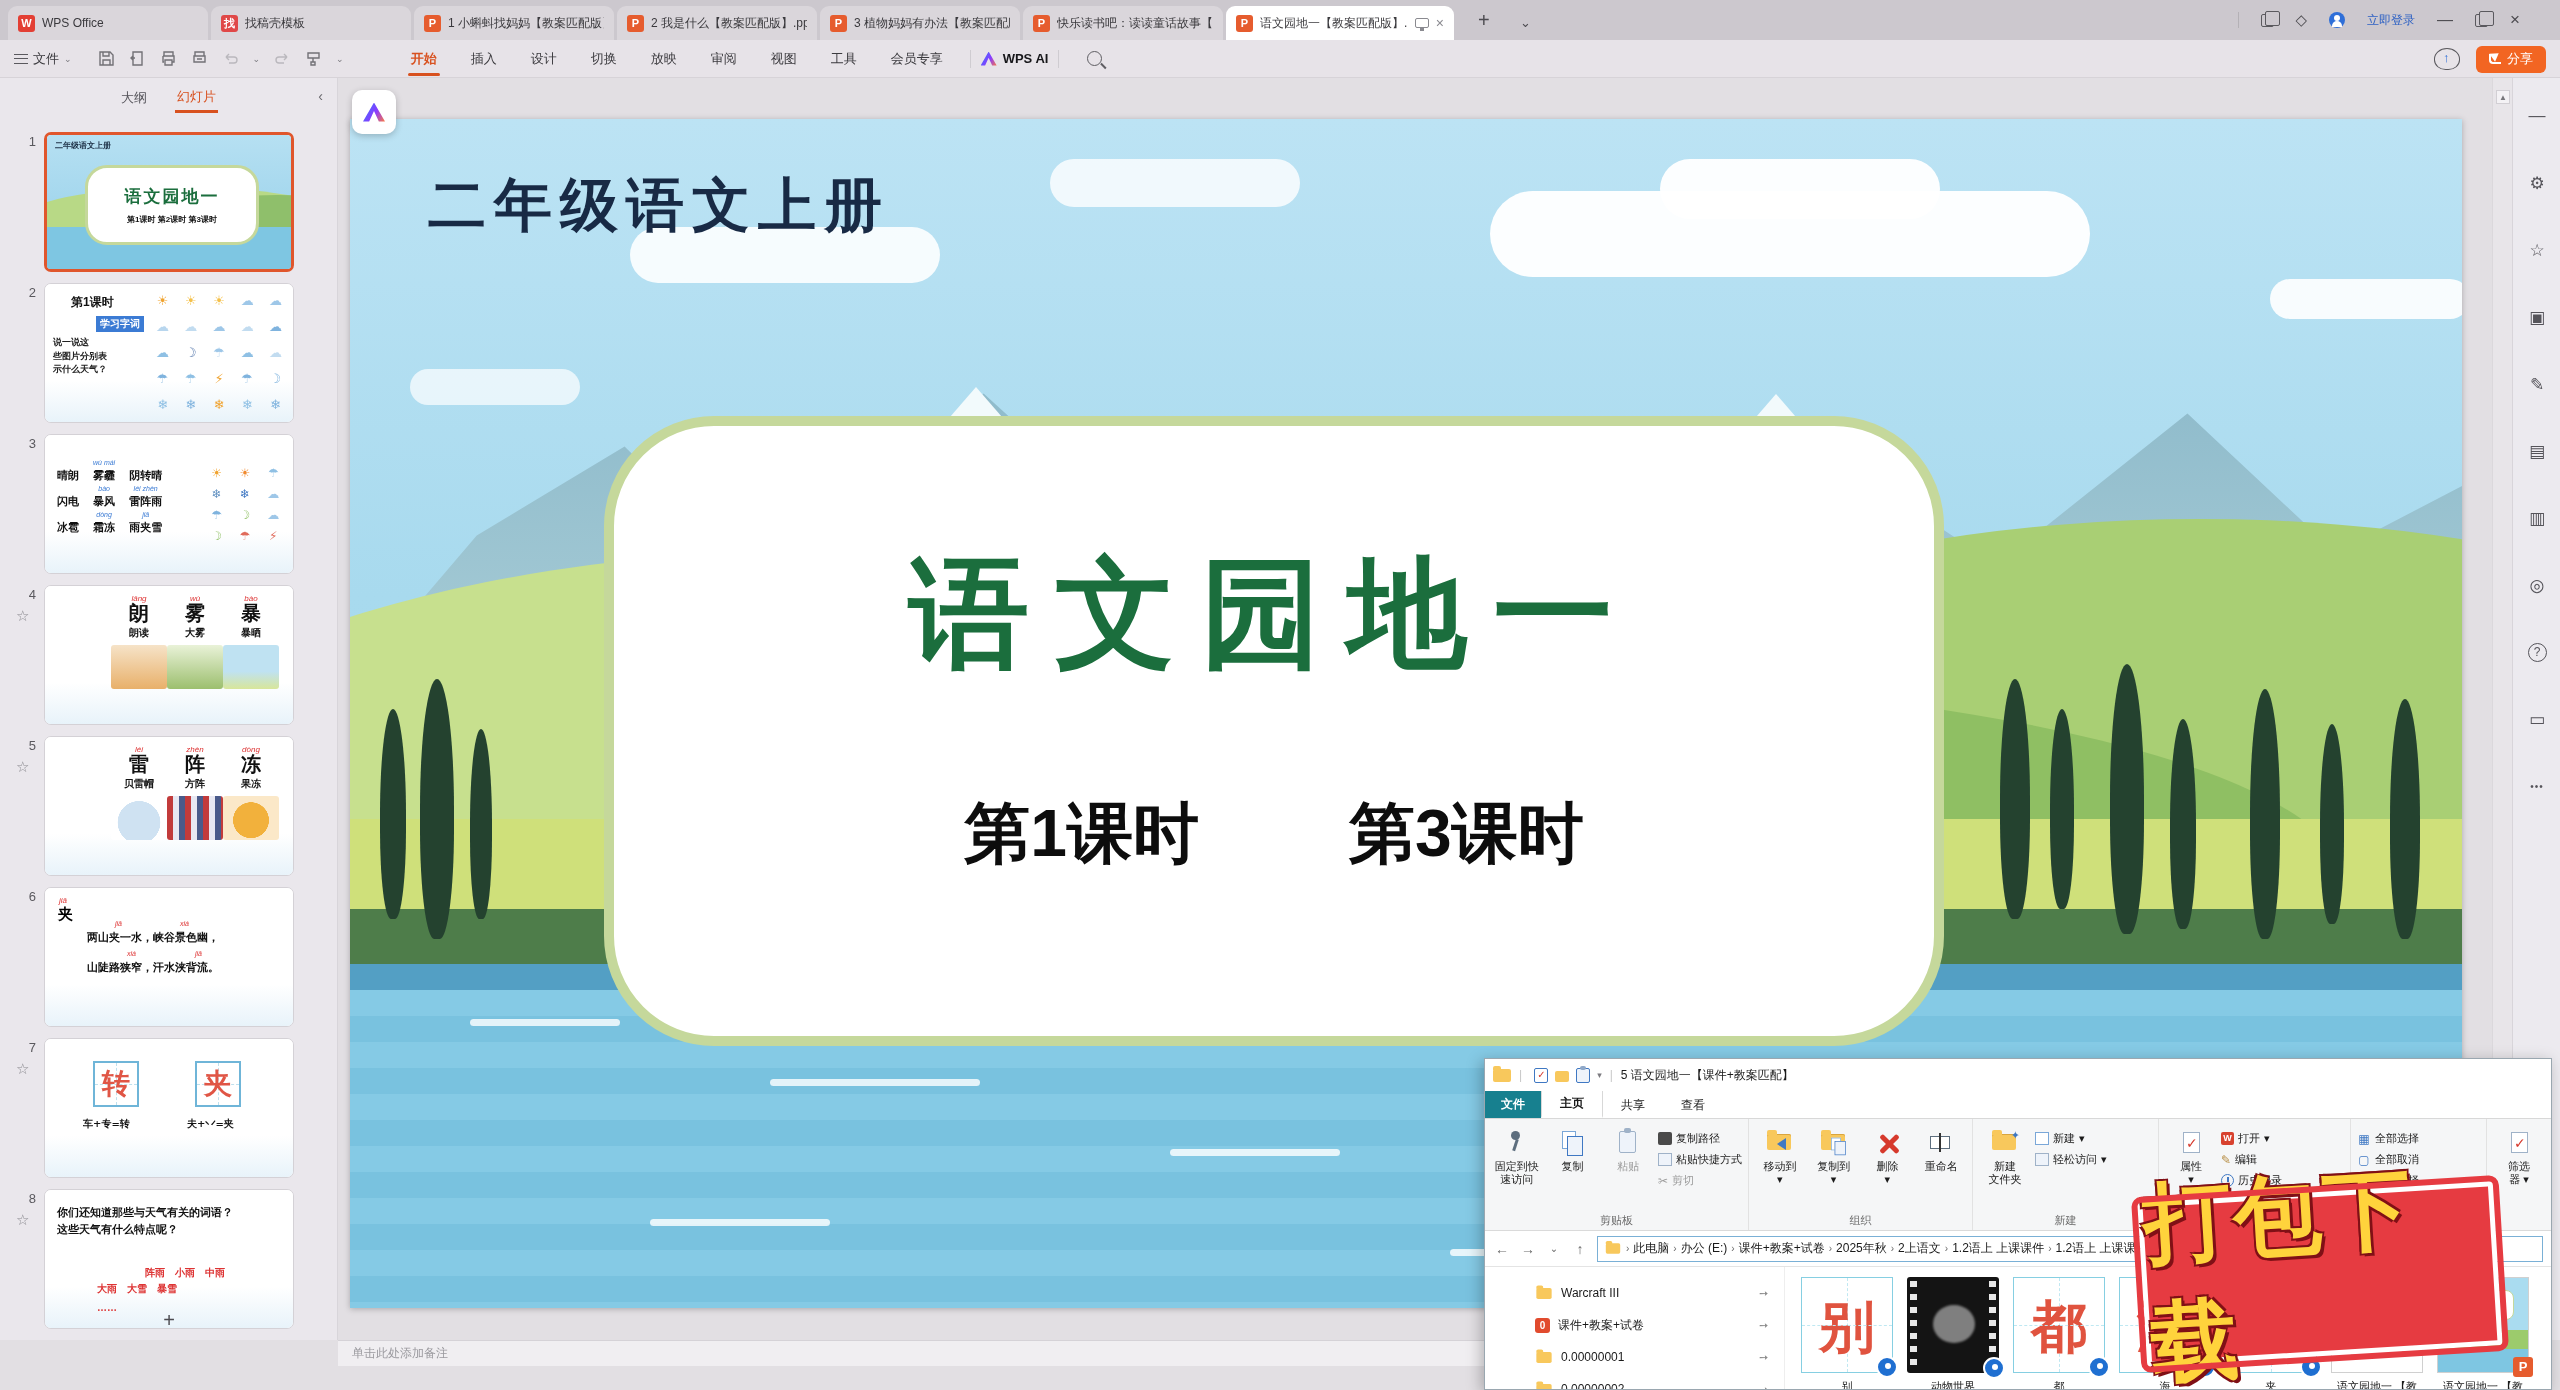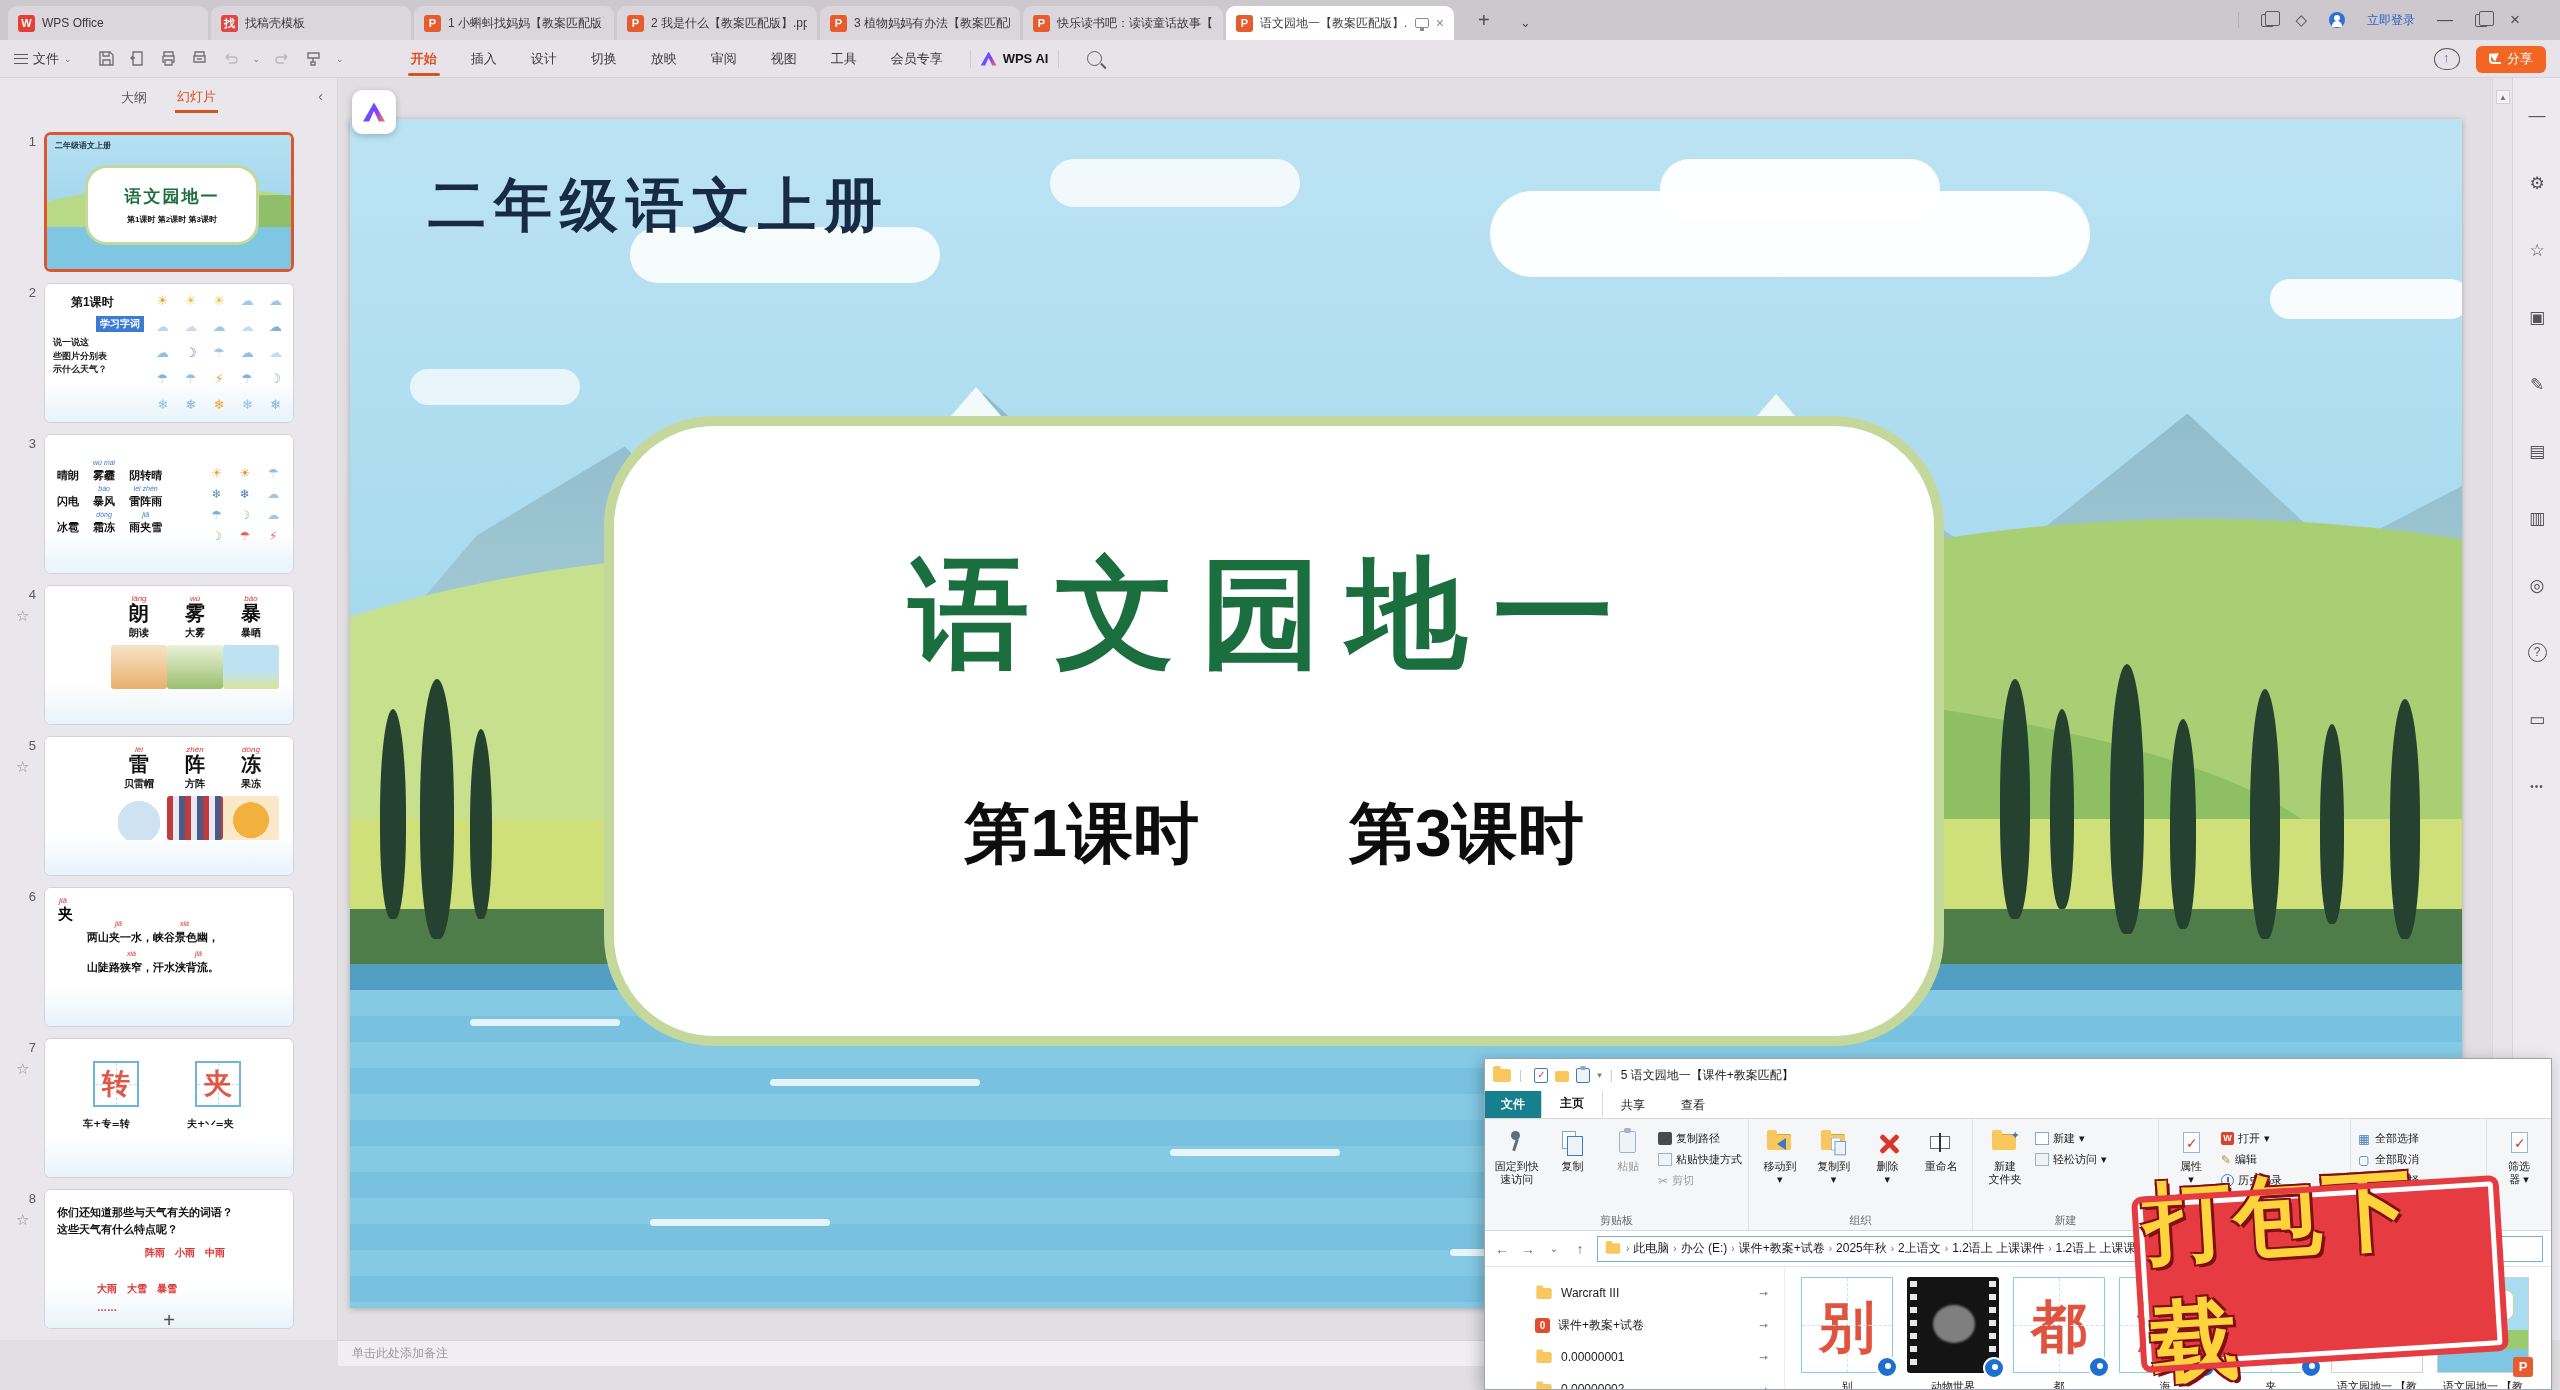--- a/index.html
+++ b/index.html
@@ -568,21 +568,21 @@
         <span class="t7-f" style="left:142px;">夫+丷=夹</span>
       </div>
     </div>
 
     <div class="trow" style="top:1111px;">
       <span class="tnum">8</span>
       <span class="tstar">☆</span>
       <div class="thumb">
         <div class="t-white"></div>
         <div class="t8-q"><span>你们还知道那些与天气有关的词语？</span><br><span>这些天气有什么特点呢？</span></div>
-        <span class="t8-r" style="top:56px;padding-left:48px;">阵雨　小雨　中雨</span>
+        <span class="t8-r" style="top:76px;padding-left:48px;">阵雨　小雨　中雨</span>
         <span class="t8-r" style="top:92px;">大雨　大雪　暴雪</span>
         <span class="t8-r" style="top:112px;">……</span>
       </div>
     </div>
 
     <div class="lp-add">+</div>
   </div>
 
   <div class="canvas">
     <div class="slide">

